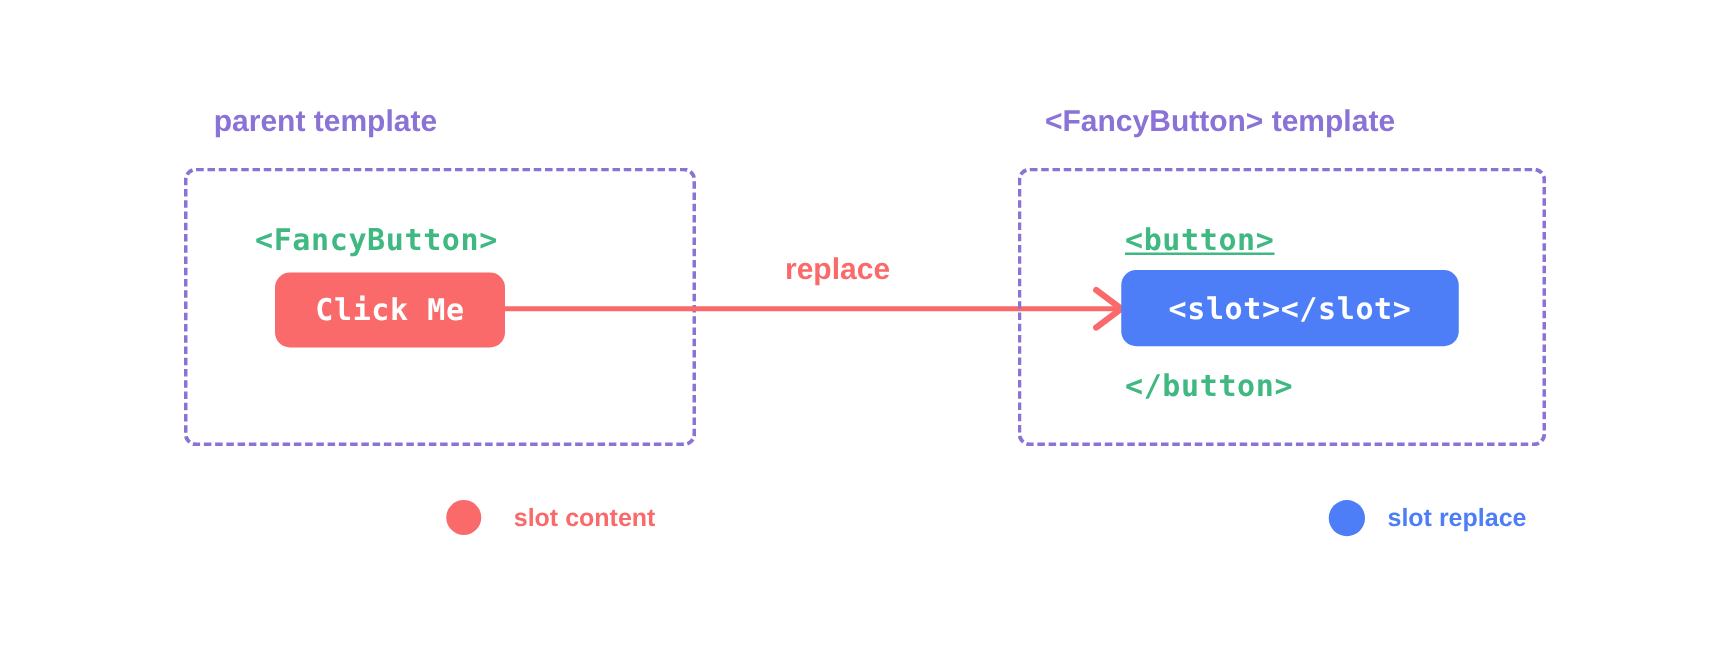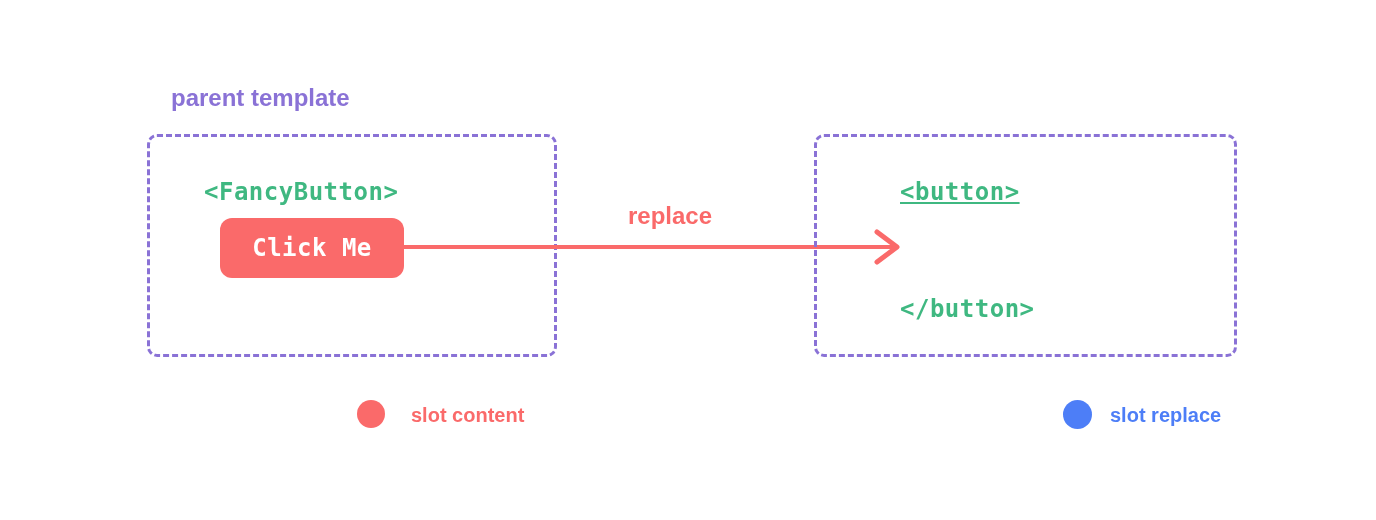--- a/index.html
+++ b/index.html
@@ -89,25 +89,29 @@
   </div>
 
 
   <svg class="abs" style="left:398px; top:225px;" width="510" height="44" viewBox="0 0 510 44">
     <line x1="3" y1="22" x2="496" y2="22" stroke="var(--red)" stroke-width="4"></line>
     <polyline points="479,7 499,22 479,37" fill="none" stroke="var(--red)" stroke-width="5" stroke-linecap="round" stroke-linejoin="round"></polyline>
   </svg>
 
   <div class="abs arrow-label" style="left:628px; top:204px;">replace</div>
 
+  <div class="abs box-title" style="left:812px; top:84px;">&lt;FancyButton&gt; template</div>
 
   <div class="abs dashed-box" style="left:814px; top:134px; width:423px; height:223px;"></div>
 
   <div class="abs code" style="left:900px; top:177px;text-decoration:underline;">&lt;button&gt;</div>
 
+  <div class="abs chip chip-blue" style="left:897px; top:216px; width:270px; height:61px;">
+    <span class="code">&lt;slot&gt;&lt;/slot&gt;</span>
+  </div>
 
   <div class="abs code" style="left:900px; top:294px;">&lt;/button&gt;</div>
 
   <span class="abs legend-dot dot-red" style="left:357px; top:400px; width:28px; height:28px;"></span>
   <div class="abs legend-label legend-red" style="left:411px; top:402px;">slot content</div>
 
   <span class="abs legend-dot dot-blue" style="left:1063px; top:400px; width:29px; height:29px;"></span>
   <div class="abs legend-label legend-blue" style="left:1110px; top:402px;">slot replace</div>
 
 </div>

